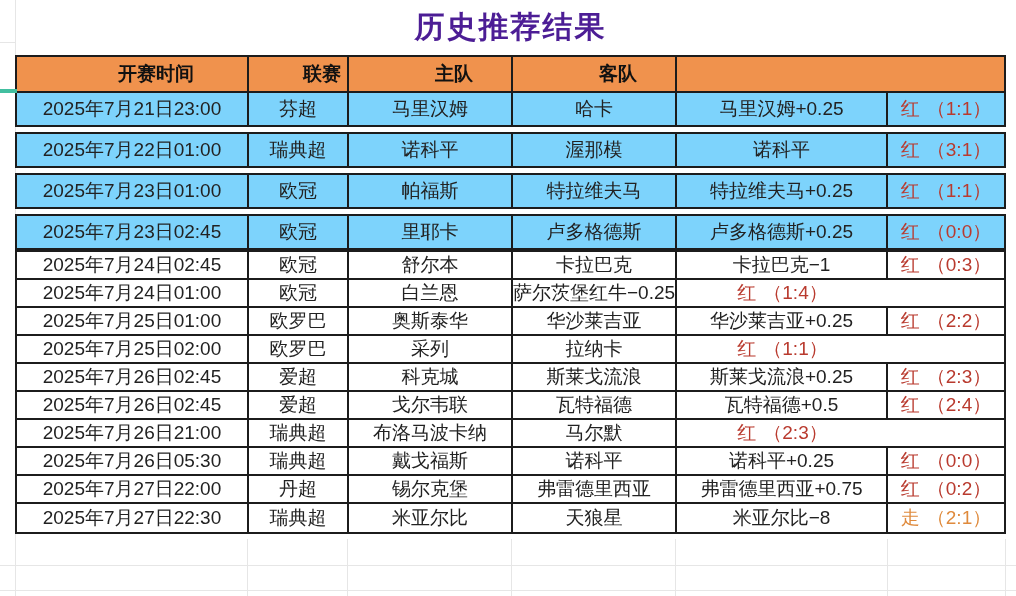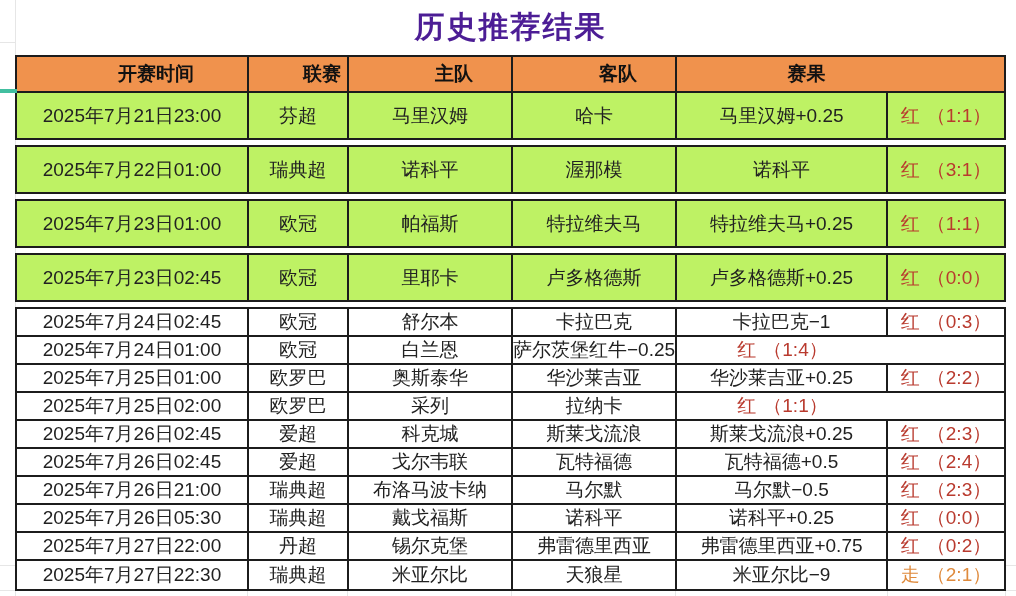--- a/index.html
+++ b/index.html
@@ -49,30 +49,29 @@
     border-right:2px solid var(--border);
     white-space:nowrap;
     overflow:hidden;
     background:transparent;
   }
   .cell.c5{border-right:0;}
   .thead .cell{color:#111;padding-left:48px;}
   
   .rowbox{
     border:2px solid var(--border);
-    height:49px;
+    height:36px;
     margin-top:5px;
-    background:#bef264;
+    background:#7dd3fc;
     text-align:right;
   }
   .rowbox:first-child{margin-top:-2px;}
   
   .grid-rows{
     border:2px solid var(--border);
-    margin-top:5px;
     background:#fff;
   }
   .grid-rows .trow{
     height:28px;
     border-bottom:2px solid var(--border);
   }
   .grid-rows .trow:last-child{border-bottom:0;}
   
   .result{gap:7px;font-weight:500;}
   .result.red{color:var(--red);}
@@ -95,21 +94,20 @@
 <div class="freeze-line"></div>
 
 <div class="title">历史推荐结果</div>
 
 <div class="table">
   <div class="thead">
     <div class="cell c0">开赛时间</div>
     <div class="cell c1">联赛</div>
     <div class="cell c2">主队</div>
     <div class="cell c3">客队</div>
-    <div class="cell c5">赛果</div>
   </div>
   <div>
       <div class="trow rowbox">
         <div class="cell c0">2025年7月21日23:00</div>
         <div class="cell c1">芬超</div>
         <div class="cell c2">马里汉姆</div>
         <div class="cell c3">哈卡</div>
         <div class="cell c4">马里汉姆+0.25</div>
         <div class="cell c5 result red">
           <span>红</span>
@@ -213,21 +211,20 @@
         <div class="cell c5 result red">
           <span>红</span>
           <span>（2:4）</span>
         </div>
       </div>
       <div class="trow">
         <div class="cell c0">2025年7月26日21:00</div>
         <div class="cell c1">瑞典超</div>
         <div class="cell c2">布洛马波卡纳</div>
         <div class="cell c3">马尔默</div>
-        <div class="cell c4">马尔默−0.5</div>
         <div class="cell c5 result red">
           <span>红</span>
           <span>（2:3）</span>
         </div>
       </div>
       <div class="trow">
         <div class="cell c0">2025年7月26日05:30</div>
         <div class="cell c1">瑞典超</div>
         <div class="cell c2">戴戈福斯</div>
         <div class="cell c3">诺科平</div>
@@ -246,20 +243,20 @@
         <div class="cell c5 result red">
           <span>红</span>
           <span>（0:2）</span>
         </div>
       </div>
       <div class="trow">
         <div class="cell c0">2025年7月27日22:30</div>
         <div class="cell c1">瑞典超</div>
         <div class="cell c2">米亚尔比</div>
         <div class="cell c3">天狼星</div>
-        <div class="cell c4">米亚尔比−9</div>
+        <div class="cell c4">米亚尔比−8</div>
         <div class="cell c5 result push">
           <span>走</span>
           <span>（2:1）</span>
         </div>
       </div>
     </div>
 </div>
 
 </body></html>

